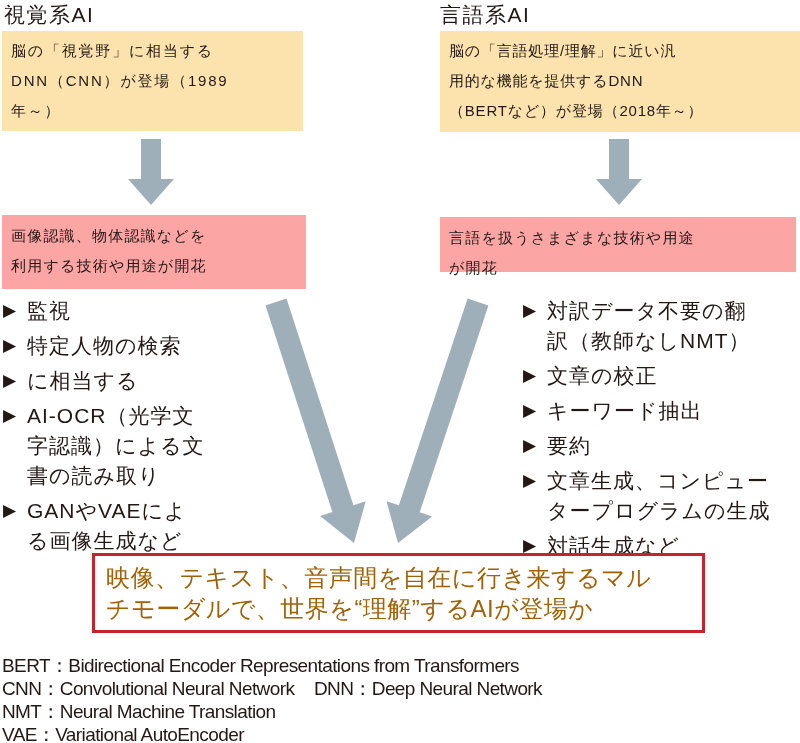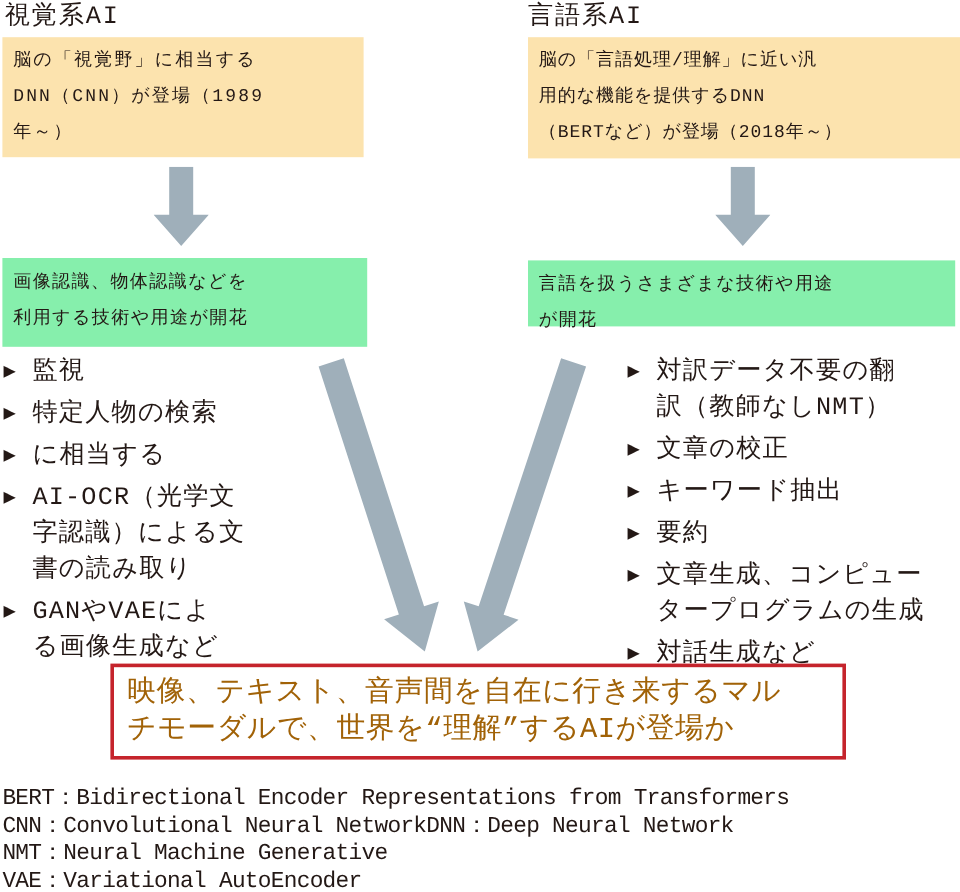--- a/index.html
+++ b/index.html
@@ -1,28 +1,28 @@
 <!DOCTYPE html>
 <html><head>
 <meta charset="utf-8">
 <style>
   html,body{margin:0;padding:0;background:#fff;}
   .canvas{
     position:relative;width:800px;height:743px;background:#ffffff;
-    font-family:Liberation Mono, monospace;color:#231815;overflow:hidden;
+    font-family:Liberation Sans, sans-serif;color:#231815;overflow:hidden;
   }
   .col-heading{
     position:absolute;font-size:21px;line-height:26px;letter-spacing:1.5px;
   }
   .box{
     position:absolute;box-sizing:border-box;white-space:pre-line;
     font-size:15px;line-height:30px;
   }
   .origin{background:#fce3ae;padding:5px 9px;letter-spacing:1.8px;}
-  .bloom{background:#86efac;padding:6px 9px;letter-spacing:1.2px;}
+  .bloom{background:#fca5a5;padding:6px 9px;letter-spacing:1.2px;}
   .blist{
     position:absolute;list-style:none;margin:0;padding:0;
     font-size:21px;line-height:30px;
   }
   .blist li{
     position:relative;padding-left:24px;margin-bottom:5px;
     white-space:pre-line;letter-spacing:1px;
   }
   .blist .marker{
     position:absolute;left:0;top:0;font-size:17px;letter-spacing:0;
@@ -105,21 +105,21 @@
   <div class="glossary">
     <div class="grow">
       <span class="c1">BERT：Bidirectional Encoder Representations from Transformers</span>
       <span class="c2"></span>
     </div>
     <div class="grow">
       <span class="c1">CNN：Convolutional Neural Network</span>
       <span class="c2">DNN：Deep Neural Network</span>
     </div>
     <div class="grow">
-      <span class="c2">NMT：Neural Machine Generative</span>
+      <span class="c2">NMT：Neural Machine Translation</span>
     </div>
     <div class="grow">
       <span class="c1">VAE：Variational AutoEncoder</span>
       <span class="c2"></span>
     </div>
   </div>
 
 </div>
 
 </body></html>

